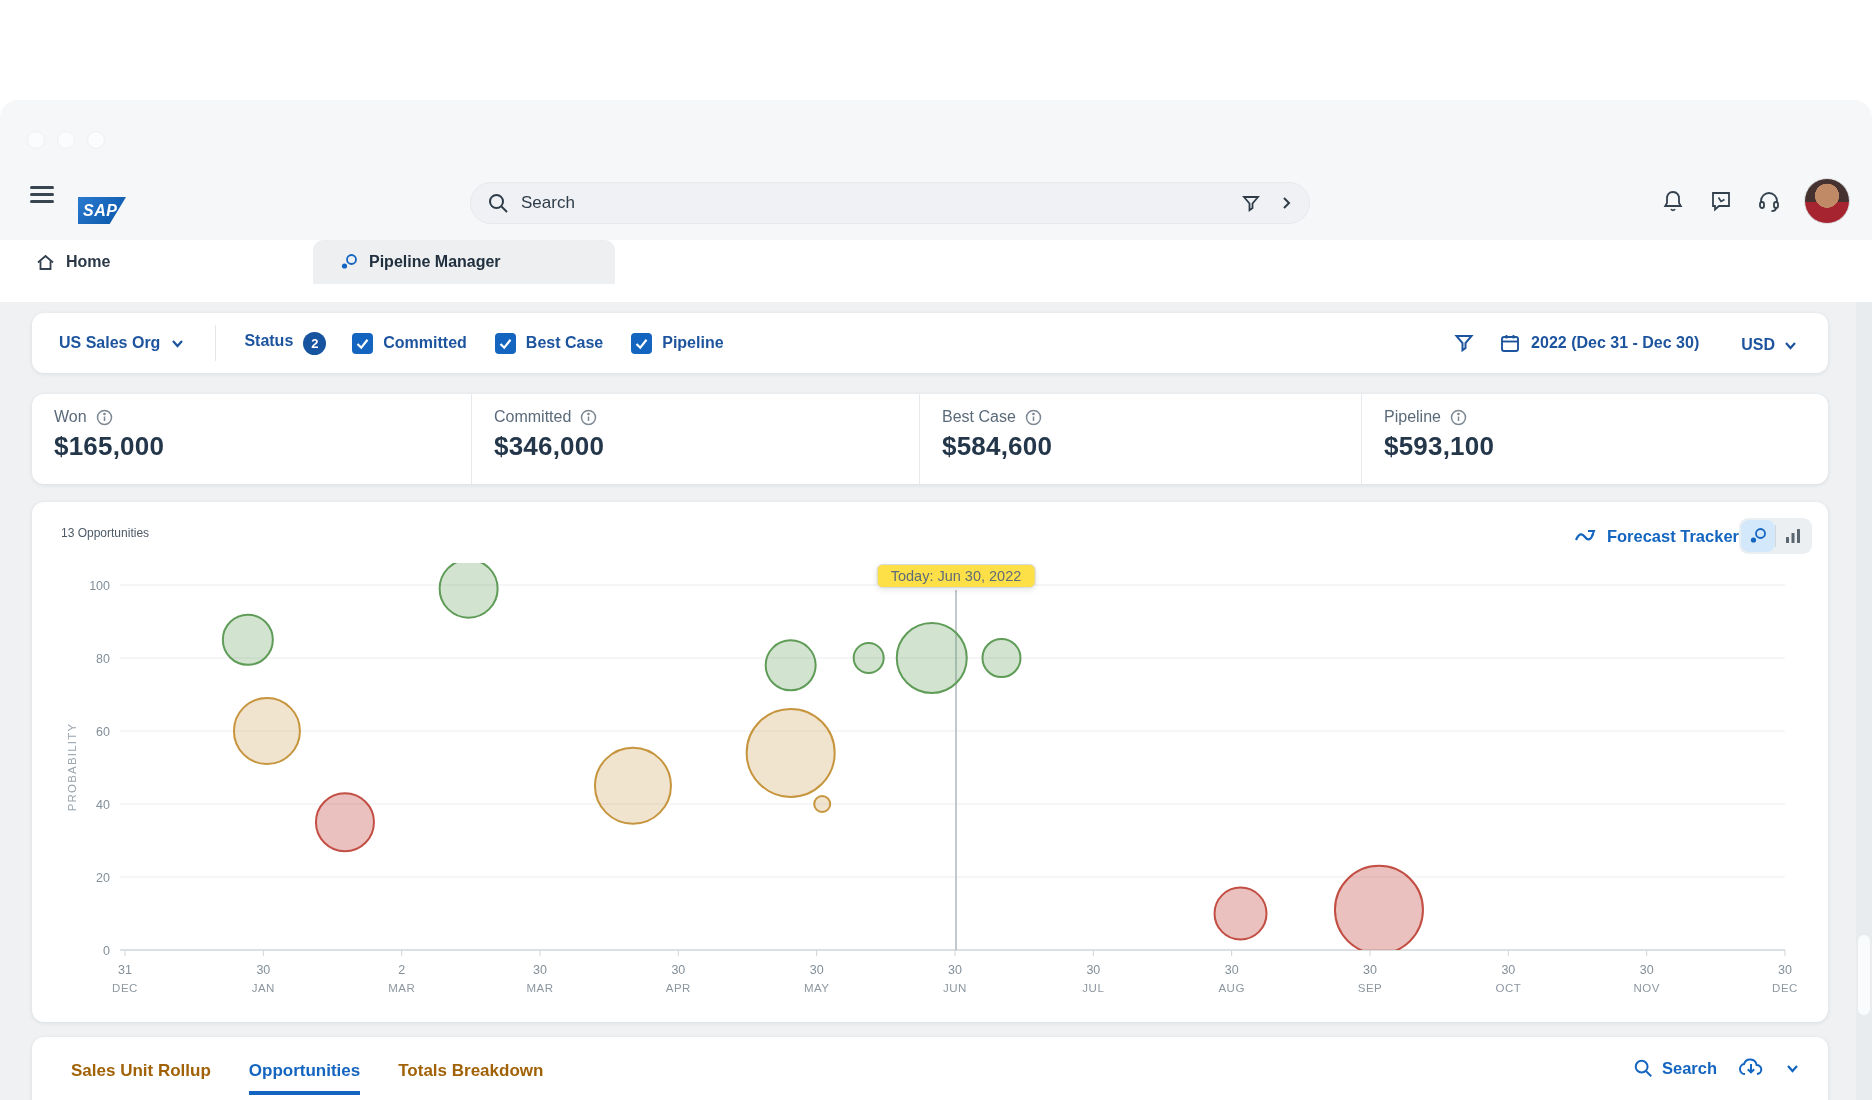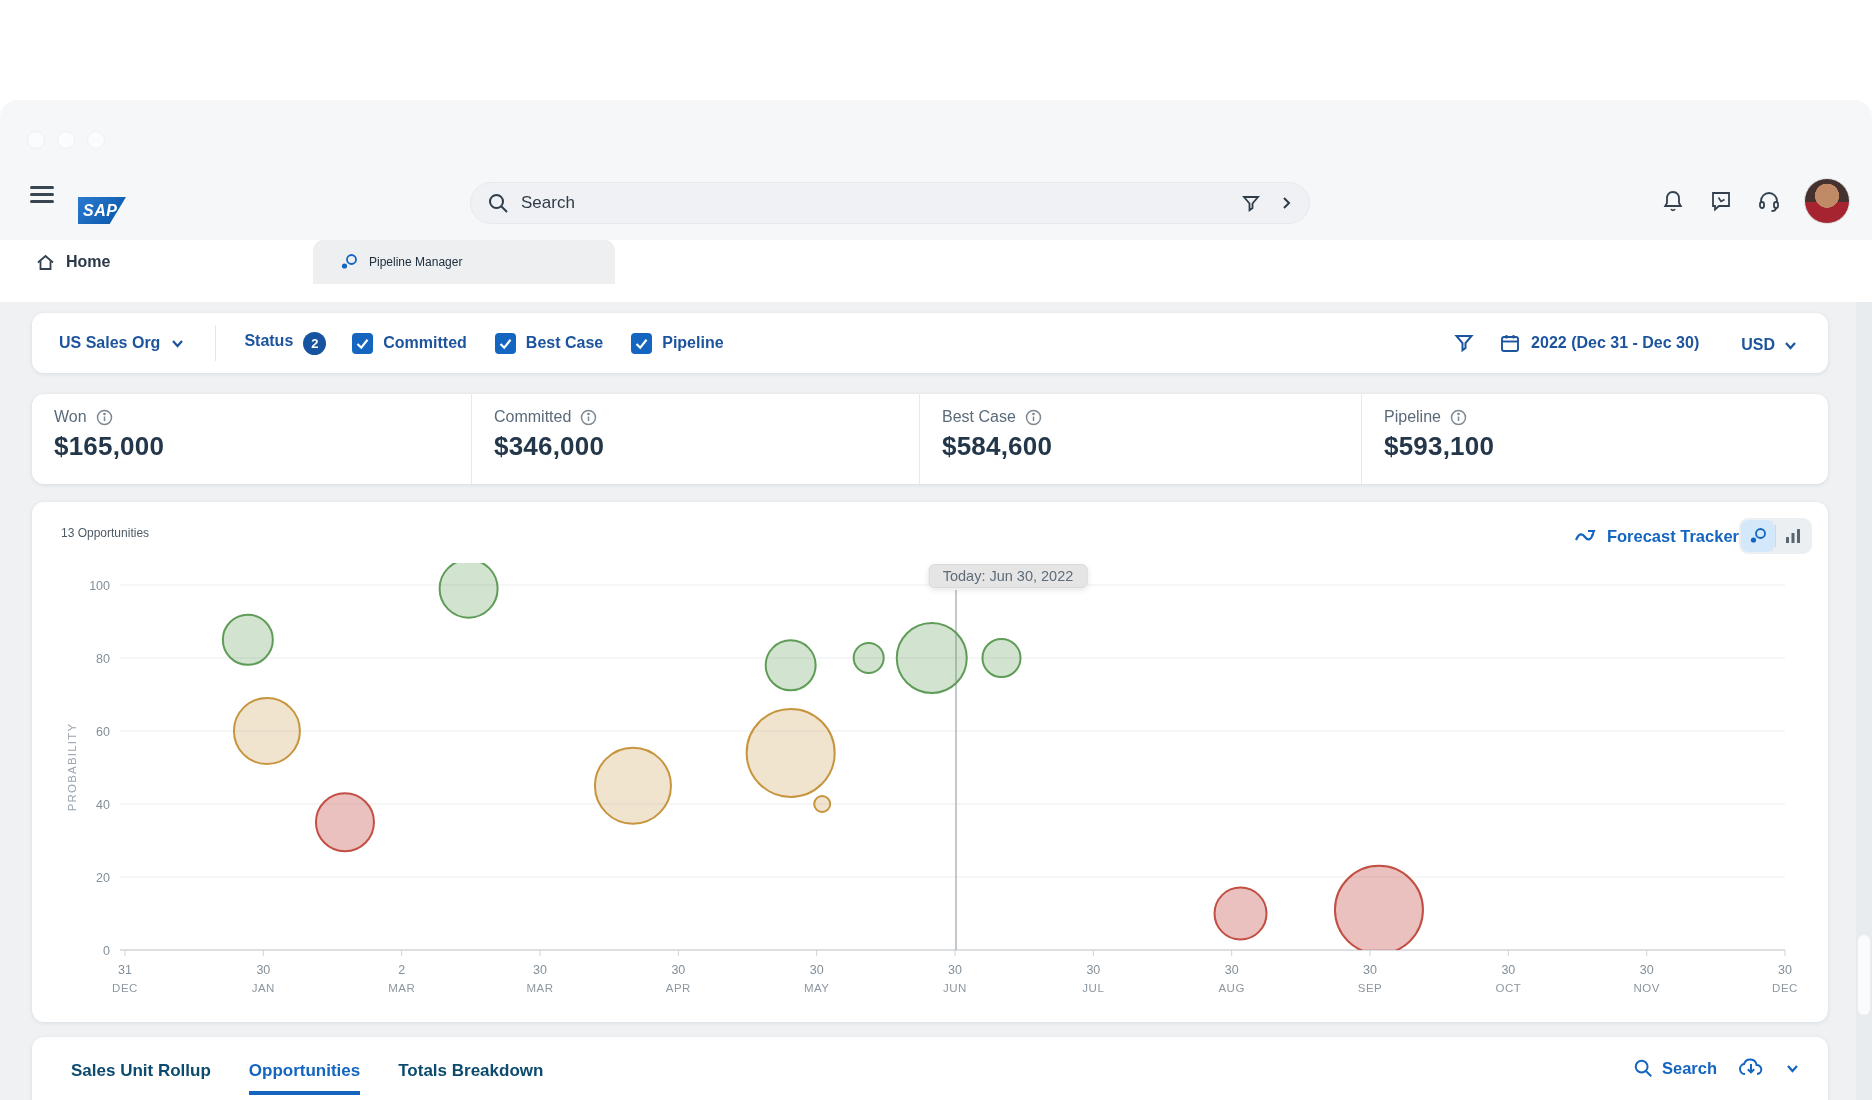--- a/index.html
+++ b/index.html
@@ -35,21 +35,21 @@
       radial-gradient(circle at 50% 38%, #c08a67 0 34%, transparent 35%),
       linear-gradient(180deg,#453230 0 52%, #a62330 52% 100%);
     background-color:#55403c; border:1px solid #e3e6e8; }
   
   .tabrow { position:absolute; left:0; top:240px; width:1872px; height:44px; background:#ffffff; }
   .home-tab { position:absolute; left:35px; top:0; height:44px; display:flex; align-items:center; gap:10px; cursor:pointer; }
   .home-tab .lbl { font-size:16px; font-weight:bold; color:#2b3847; }
   .pm-tab { position:absolute; left:313px; top:0; width:302px; height:44px;
     background:#edeff1; border-radius:10px 10px 0 0;
     display:flex; align-items:center; gap:10px; padding-left:26px; cursor:pointer; }
-  .pm-tab .lbl { font-size:12px; font-weight:normal; color:#20303e; }
+  .pm-tab .lbl { font-size:16px; font-weight:bold; color:#20303e; }
   
   .pagewhite { position:absolute; left:0; top:284px; width:1872px; height:816px; background:#ffffff; }
   .graybg { position:absolute; left:0; top:302px; width:1872px; height:798px; background:#eff1f3; }
   .scrolltrack { position:absolute; right:0; top:302px; width:16px; height:798px; background:#e9ecee; }
   .scrollthumb { position:absolute; right:2px; top:633px; width:12px; height:80px; background:#fafbfc; border-radius:6px; cursor:pointer; }
   .card { position:absolute; left:32px; width:1796px; background:#ffffff;
     border-radius:12px; box-shadow:0 1px 4px rgba(34,54,73,0.10); }
   
   .filter-card { top:313px; height:60px; display:flex; align-items:center; padding:0 30px 0 27px; }
   .org-sel { display:flex; align-items:center; gap:10px; cursor:pointer; }
@@ -74,27 +74,27 @@
   .chart-card { top:502px; height:520px; }
   .chart-title { position:absolute; left:29px; top:24px; font-size:12px; color:#4d5a66; }
   .chart-hdr-right { position:absolute; right:16px; top:16px; display:flex; align-items:center; }
   .ft-btn { display:flex; align-items:center; gap:9px; cursor:pointer; }
   .ft-lbl { font-size:16.5px; font-weight:bold; color:#1465c0; }
   .segctl { display:flex; align-items:center; background:#eceff1; border-radius:9px; padding:2px; }
   .seg { width:34px; height:32px; display:flex; align-items:center; justify-content:center; cursor:pointer; border-radius:8px; }
   .seg.active { background:#d3e8fb; }
   .segdiv { width:1px; height:22px; background:#d4d8db; }
   #plot { position:absolute; left:0; top:0; }
-  .today-tooltip { position:absolute; left:976px; top:62px; transform:translateX(-50%);
-    background:#e5e5e5; border:1px solid #d8dbde; border-radius:6px; padding:3px 13px;
+  .today-tooltip { position:absolute; left:924px; top:62px; transform:translateX(-50%);
+    background:#fde047; border:1px solid #d8dbde; border-radius:6px; padding:3px 13px;
     font-size:14.5px; color:#5f6c78; box-shadow:0 2px 6px rgba(0,0,0,0.10); white-space:nowrap; }
   
   .bottom-card { top:1037px; height:90px; display:flex; padding:0 28px 0 39px; }
   .btab { margin-right:38px; padding:24px 0 10px; border-bottom:4px solid transparent;
-    font-size:17px; font-weight:bold; color:#0c4a6e; cursor:pointer; height:58px; }
+    font-size:17px; font-weight:bold; color:#a16207; cursor:pointer; height:58px; }
   .btab.active { color:#1465c0; border-bottom-color:#1465c0; }
   .bottom-right { margin-left:auto; display:flex; align-items:center; gap:20px; height:62px; }
   .bsearch { display:flex; align-items:center; gap:9px; cursor:pointer; }
   .bsearch .lbl { font-size:16.5px; font-weight:bold; color:#1465c0; }
   svg { display:block; }
 </style>
 </head>
 <body>
 
 <div id="screen">

